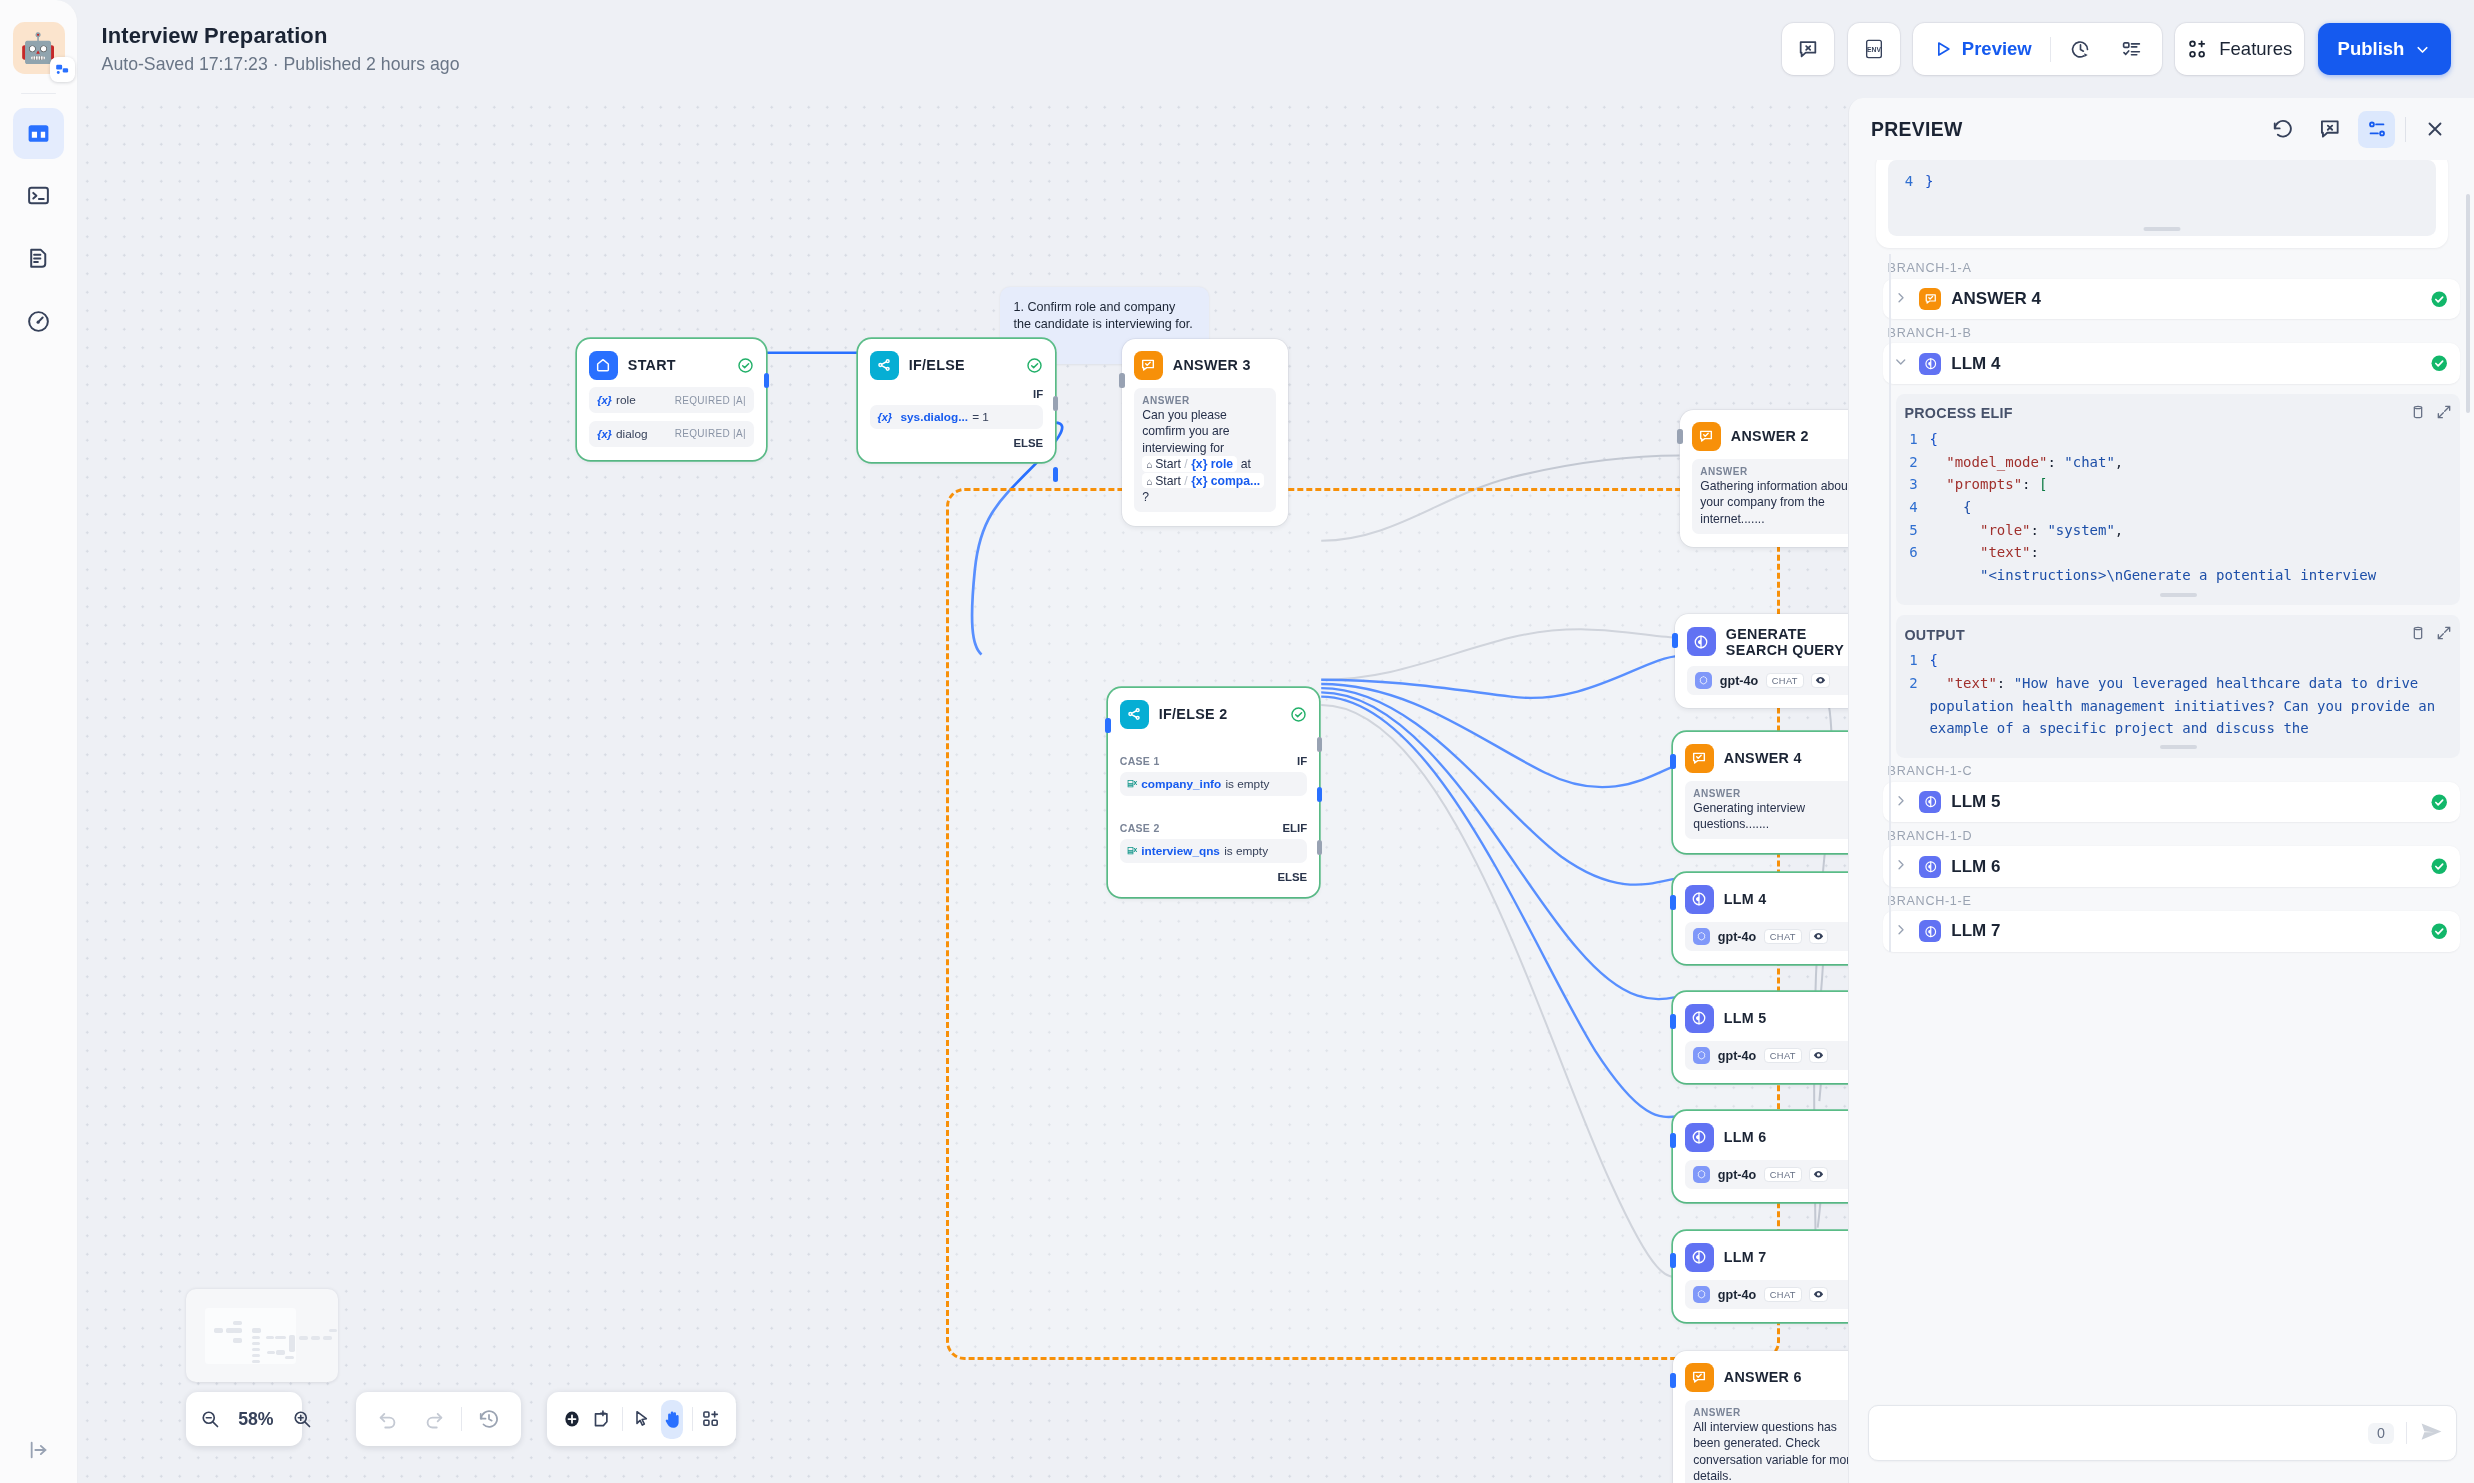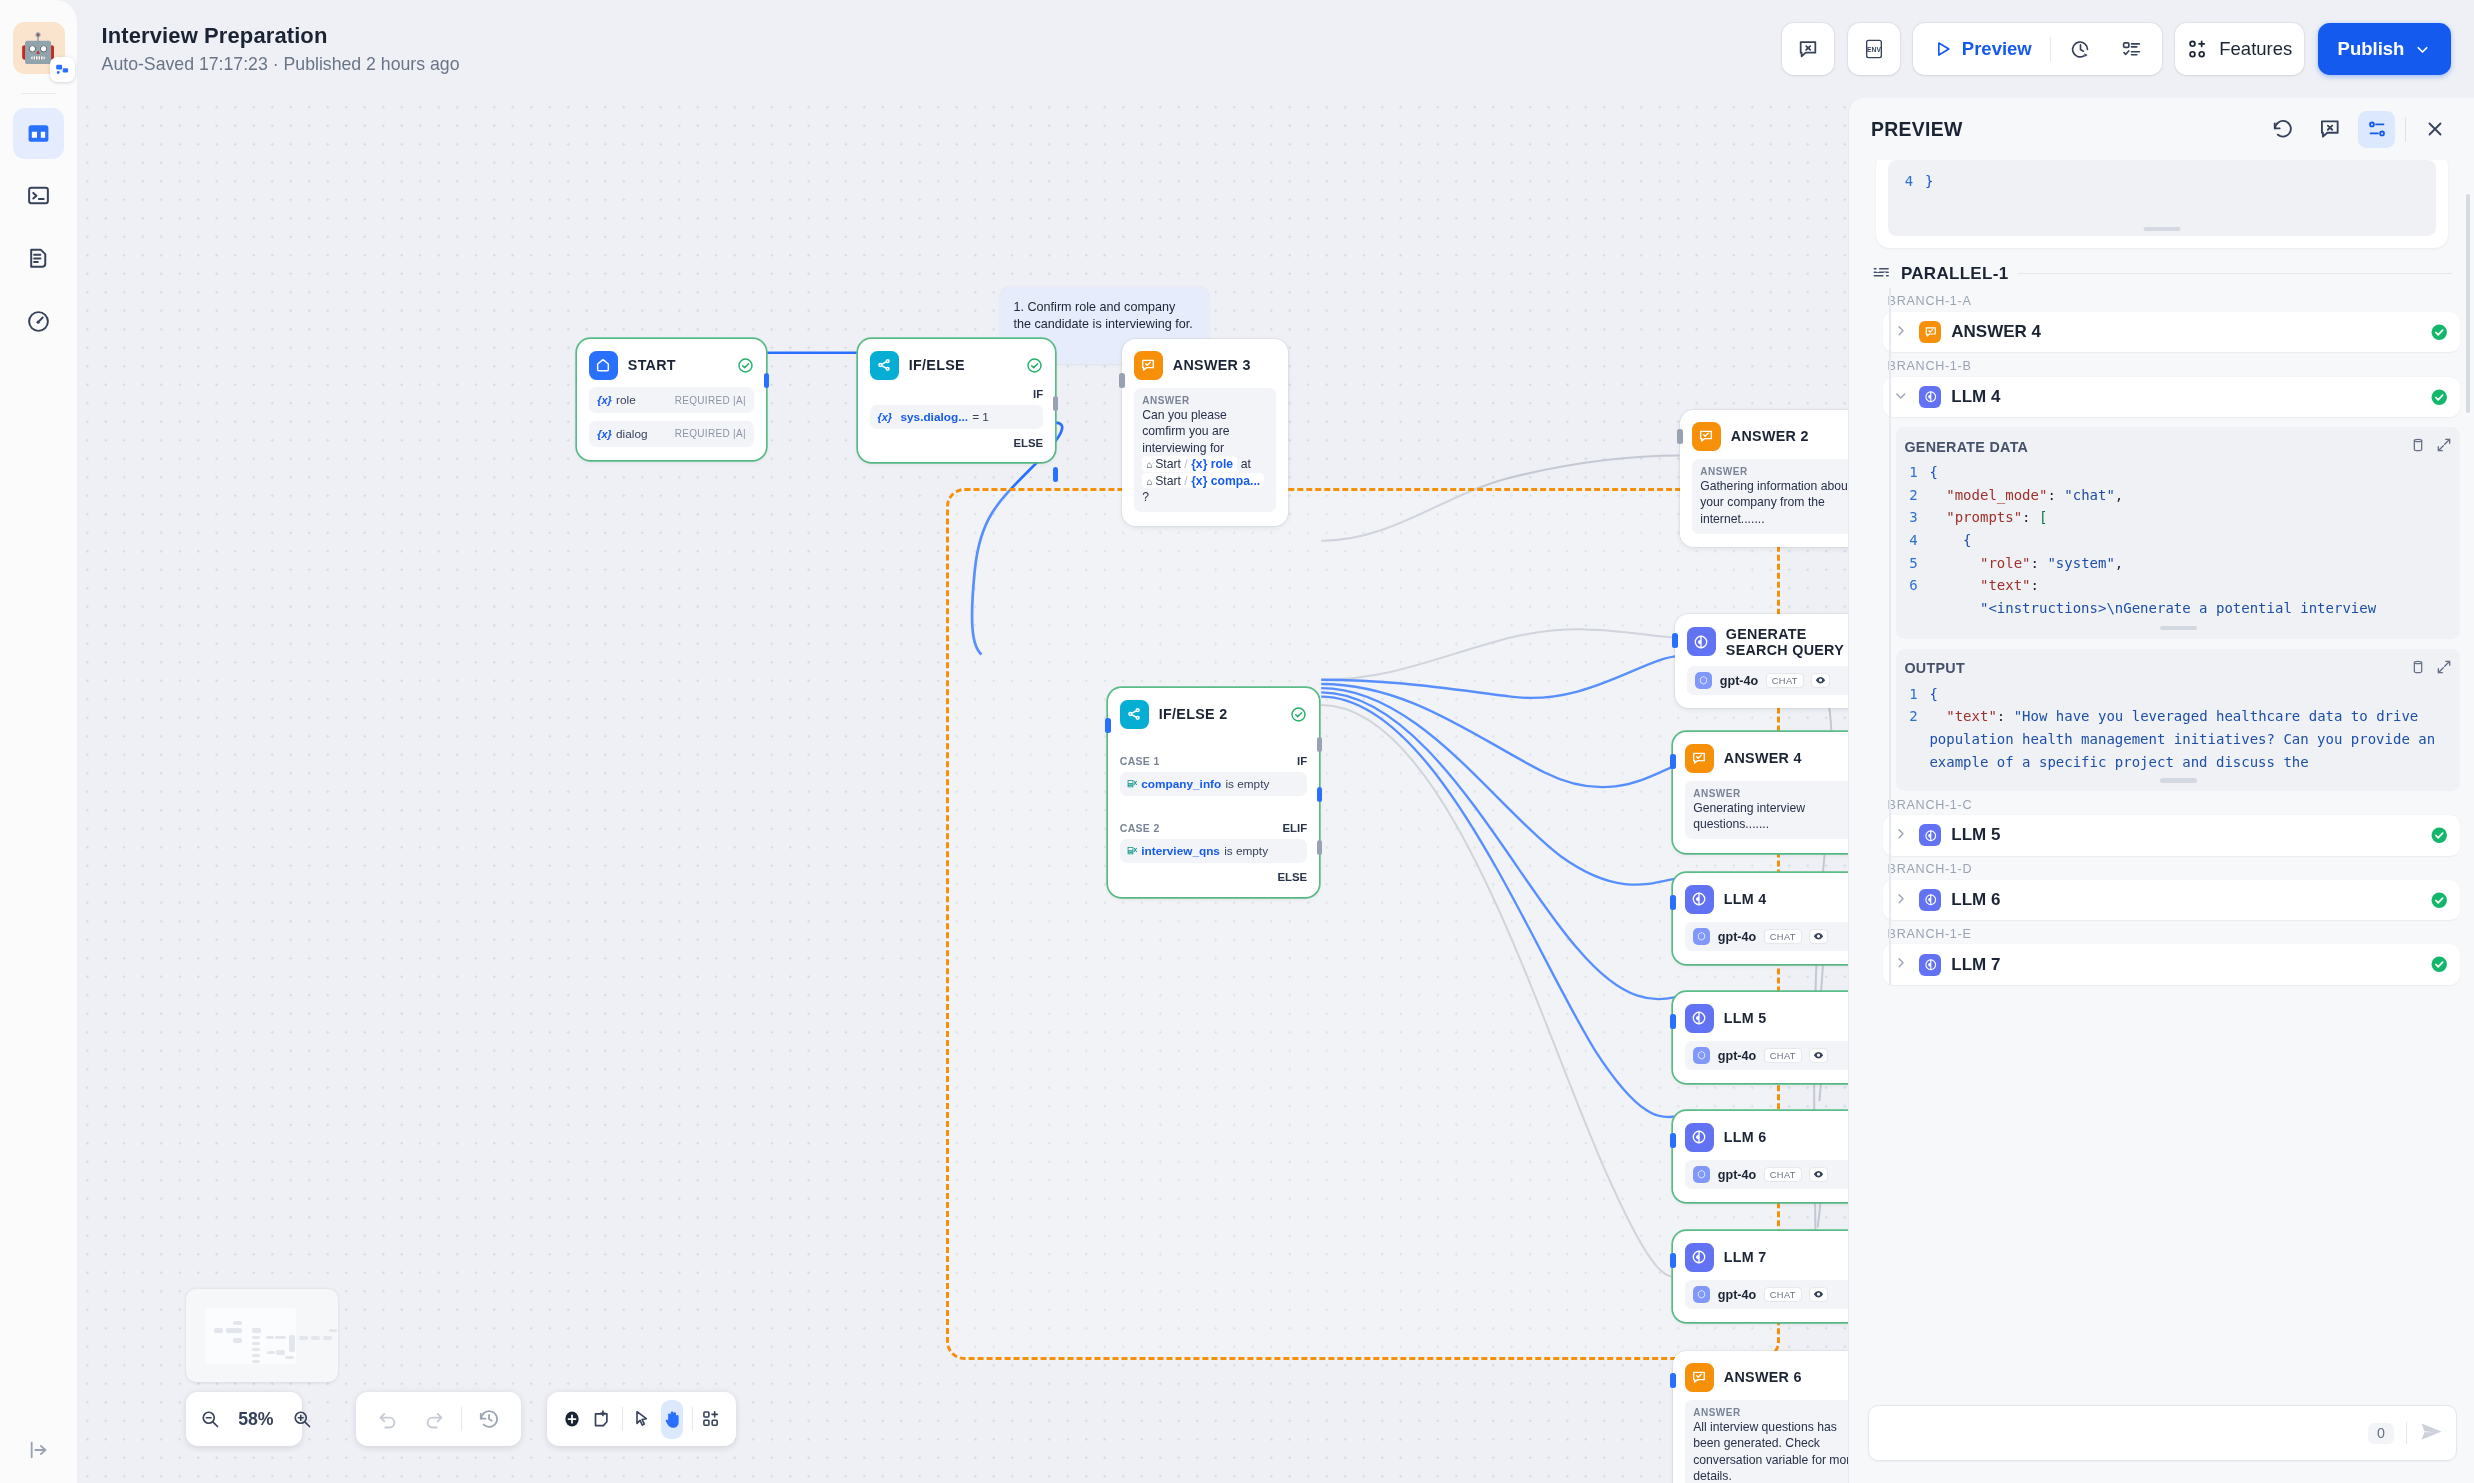--- a/index.html
+++ b/index.html
@@ -809,30 +809,20 @@
       <div class="tracing-card" style="margin-top:-8.4px; padding-top:8.4px;">
         <div class="code-shell" style="height:76px; overflow:hidden;">
           <div class="code-body">
             <div class="gutter" style="width:29px;">4</div>
             <div class="codelines br">}</div>
           </div>
           <div class="scroll-pill" style="position:absolute;bottom:5px;left:50%;transform:translateX(-50%);"></div>
         </div>
       </div>
 
-      <div class="par-head">
-        <span>
-          <svg width="18.5" height="18.5" viewBox="0 0 24 24" fill="none" stroke="#46516a" stroke-width="1.9" stroke-linecap="round">
-              <path d="M3 7.5h18M3 12h18M3 16.5h18"></path>
-              <path d="M7.5 4.6v5.8M16.5 13.6v5.8" stroke="#f7f8fa" stroke-width="3.4"></path>
-            </svg>
-        </span>
-        <span class="par-title">PARALLEL-1</span>
-        <span class="par-line"></span>
-      </div>
 
       <div style="position:relative;">
         <div class="vcol"></div>
 
         <div class="branch-label">BRANCH-1-A</div>
         <div class="node-card">
           <span class="chev">
             <svg width="13.5" height="13.5" viewBox="0 0 24 24" fill="none" stroke="#98a2b3" stroke-width="2.4" stroke-linecap="round" stroke-linejoin="round">
                 <path d="M9 5l7 7-7 7"></path>
               </svg>
@@ -871,21 +861,21 @@
             <svg width="18.5" height="18.5" viewBox="0 0 24 24">
                 <circle cx="12" cy="12" r="10" fill="#12b76a"></circle>
                 <path d="M7.6 12.3l3 3 5.8-6" fill="none" stroke="#fff" stroke-width="2.2" stroke-linecap="round" stroke-linejoin="round"></path>
               </svg>
           </span>
         </div>
 
         <div style="margin:10px 0 0 32px;">
           <div class="code-shell">
             <div class="code-head">
-              <span class="code-label">GENERATE DATA</span>
+              <span class="code-label">PROCESS ELIF</span>
               <span class="code-acts">
                 <span>
                   <svg width="16" height="16" viewBox="0 0 24 24" fill="none" stroke="#667085" stroke-width="1.9" stroke-linejoin="round">
                       <path d="M6.5 5.2c0-1 2.4-1.8 5.5-1.8s5.5.8 5.5 1.8v13.6c0 1-2.4 1.8-5.5 1.8s-5.5-.8-5.5-1.8z"></path>
                       <path d="M6.5 5.2c0 1 2.4 1.8 5.5 1.8s5.5-.8 5.5-1.8"></path>
                     </svg>
                 </span>
                 <span>
                   <svg width="16" height="16" viewBox="0 0 24 24" fill="none" stroke="#667085" stroke-width="2" stroke-linecap="round" stroke-linejoin="round">
                       <path d="M14.5 3.5h6v6M20.5 3.5L13 11"></path>

